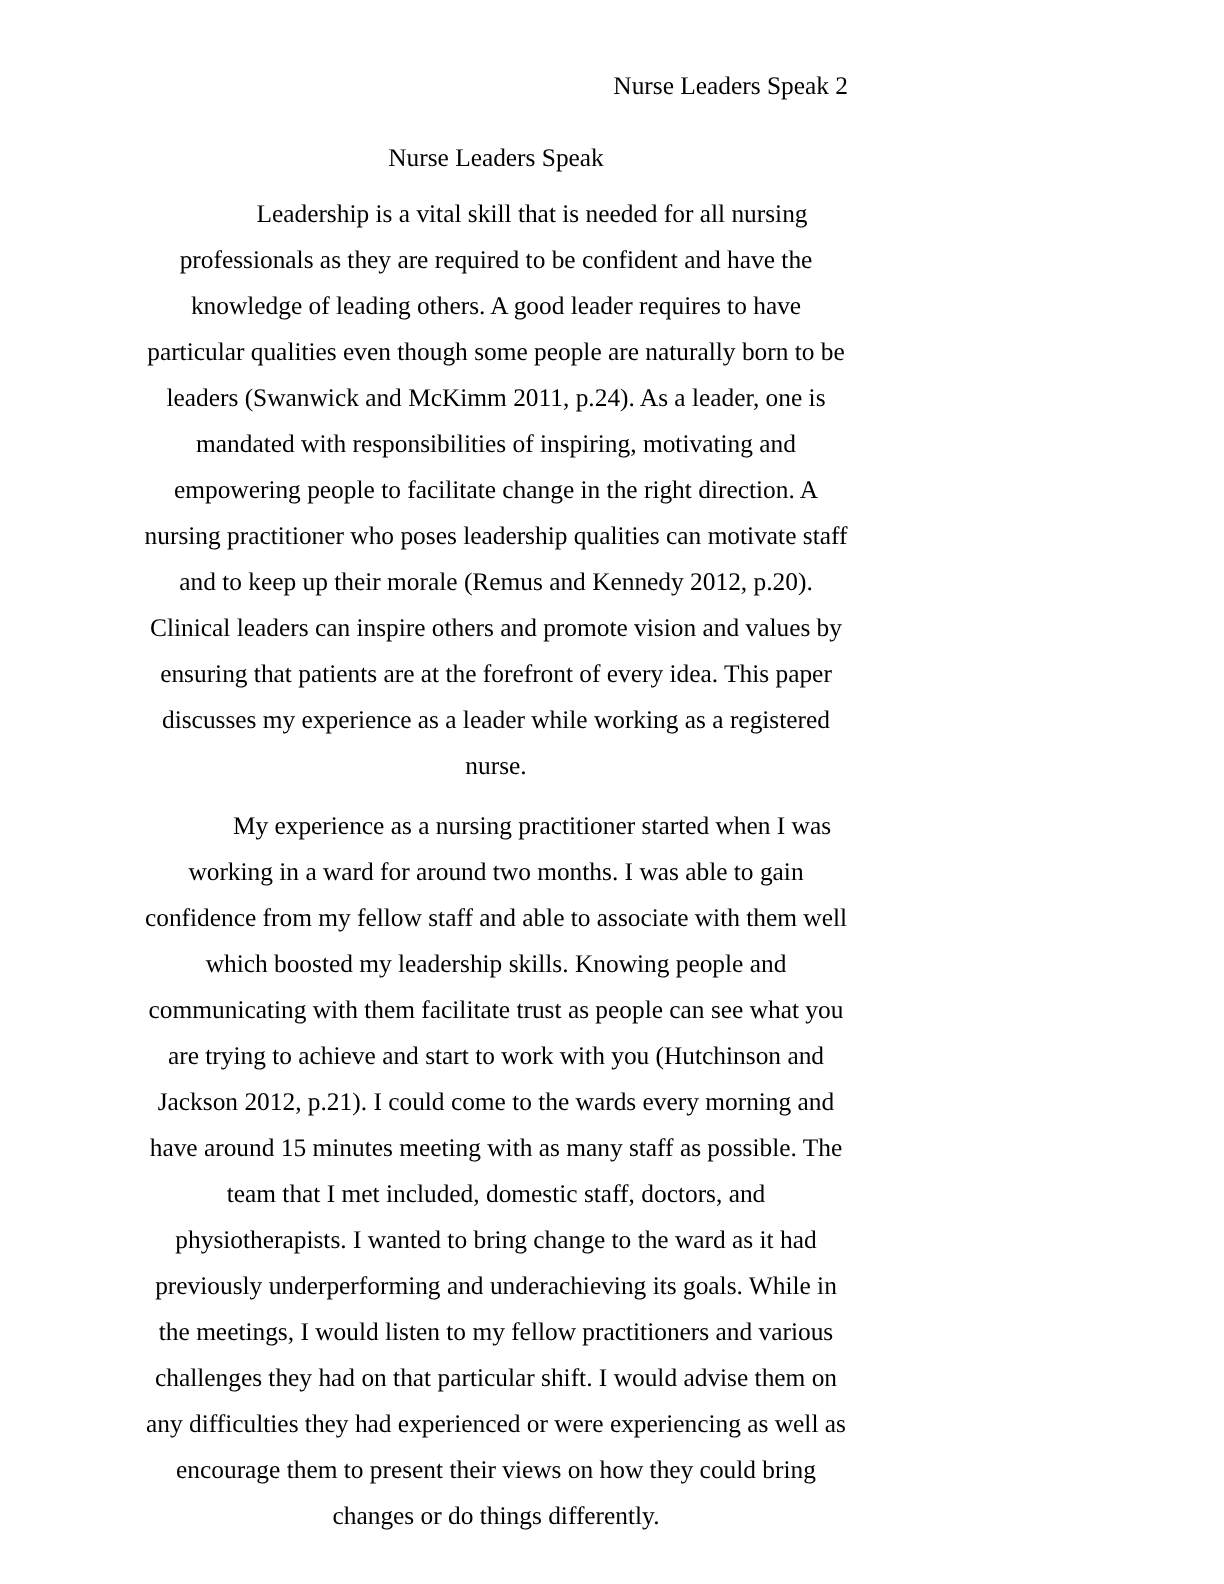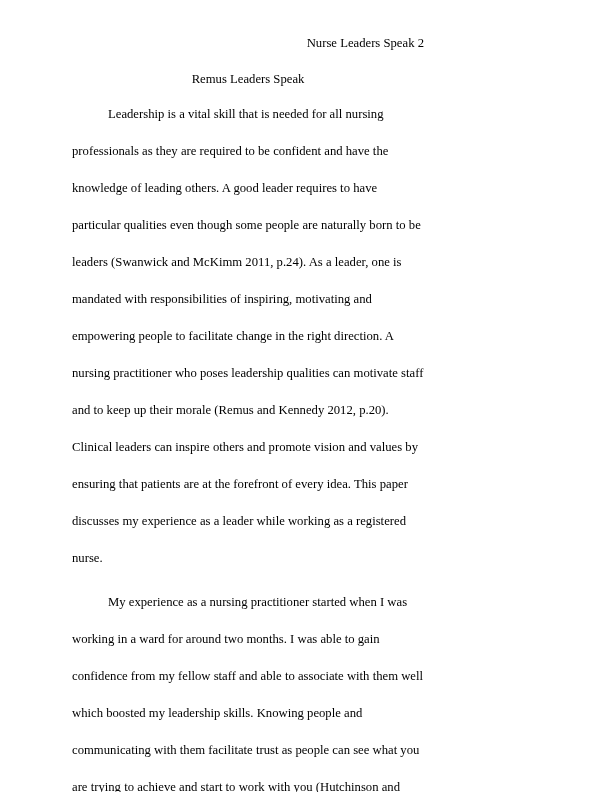--- a/index.html
+++ b/index.html
@@ -26,34 +26,34 @@
   }
   .doc-title {
     text-align: center;
     font-weight: normal;
     font-size: 12.7px;
     margin: 21px 0 9px 0;
     line-height: 15px;
   }
   .doc-body p.para {
     margin: 0 0 7px 0;
-    line-height: 37px;
+    line-height: 23px;
     text-indent: 36px;
-    text-align: left;
+    text-align: center;
   }
 </style>
 </head>
 <body>
 
 <div class="page">
 
   <div class="running-header">
     <span>Nurse Leaders Speak 2</span>
   </div>
 
-  <h1 class="doc-title">Remus Leaders Speak</h1>
+  <h1 class="doc-title">Nurse Leaders Speak</h1>
 
   <div class="doc-body">
     <p class="para">Leadership is a vital skill that is needed for all nursing professionals as they are required to be confident and have the knowledge of leading others. A good leader requires to have particular qualities even though some people are naturally born to be leaders (Swanwick and McKimm 2011, p.24). As a leader, one is mandated with responsibilities of inspiring, motivating and empowering people to facilitate change in the right direction. A nursing practitioner who poses leadership qualities can motivate staff and to keep up their morale (Remus and Kennedy 2012, p.20). Clinical leaders can inspire others and promote vision and values by ensuring that patients are at the forefront of every idea.  This paper discusses my experience as a leader while working as a registered nurse.</p>
     <p class="para">My experience as a nursing practitioner started when I was working in a ward for around two months. I was able to gain confidence from my fellow staff and able to associate with them well which boosted my leadership skills. Knowing people and communicating with them facilitate trust as people can see what you are trying to achieve and start to work with you (Hutchinson and Jackson 2012, p.21). I could come to the wards every morning and have around 15 minutes meeting with as many staff as possible. The team that I met included, domestic staff, doctors, and physiotherapists. I wanted to bring change to the ward as it had previously underperforming and underachieving its goals. While in the meetings, I would listen to my fellow practitioners and various challenges they had on that particular shift. I would advise them on any difficulties they had experienced or were experiencing as well as encourage them to present their views on how they could bring changes or do things differently.</p>
   </div>
 
 </div>
 
 </body></html>

